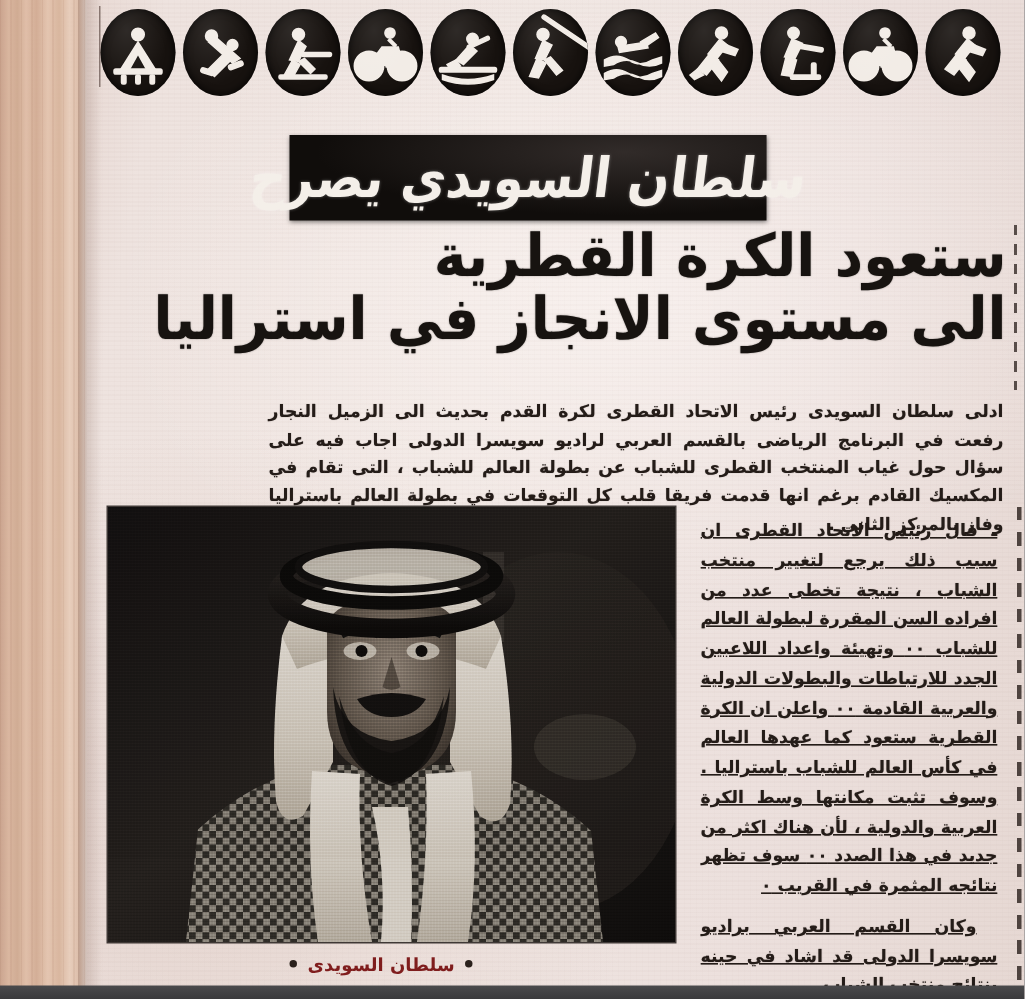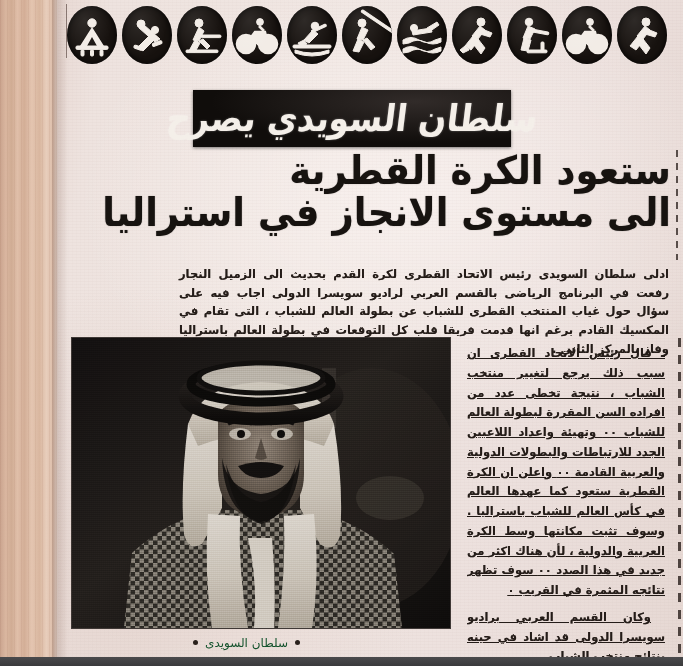--- a/index.html
+++ b/index.html
@@ -250,23 +250,23 @@
       repeating-linear-gradient(90deg, rgba(255,255,255,.12) 0 1px, rgba(0,0,0,.14) 1px 2px);
     pointer-events: none;
   }
 
   
   #caption {
     position: absolute;
     left: 186px;
     top: 636px;
     direction: rtl;
-    color: #14532d;
+    color: #7f1d1d;
     font-size: 12px;
-    font-weight: 400;
+    font-weight: 700;
     letter-spacing: .6px;
     white-space: nowrap;
   }
   #caption .dot {
     display: inline-block;
     width: 5px; height: 5px;
     border-radius: 50%;
     background: #2a211c;
     vertical-align: middle;
     margin: 0 7px 2px 7px;

